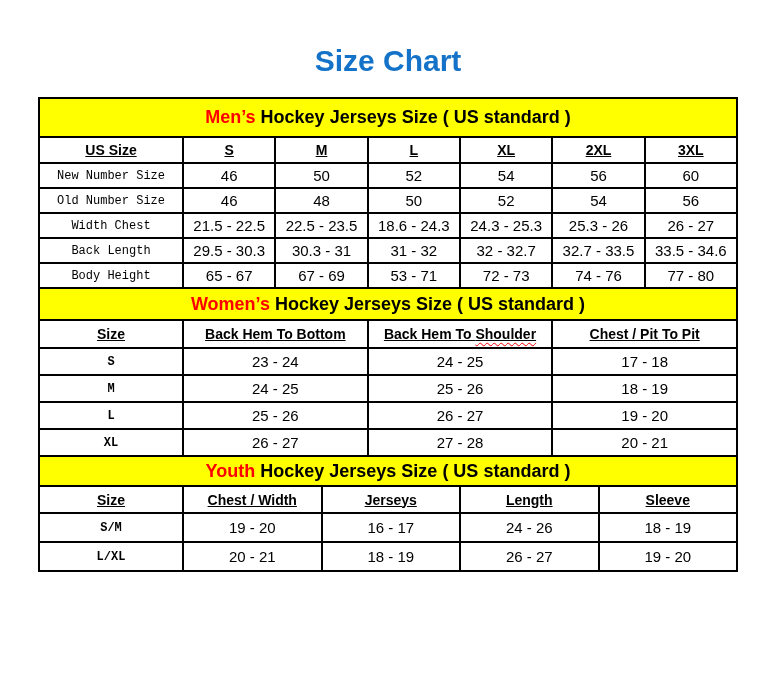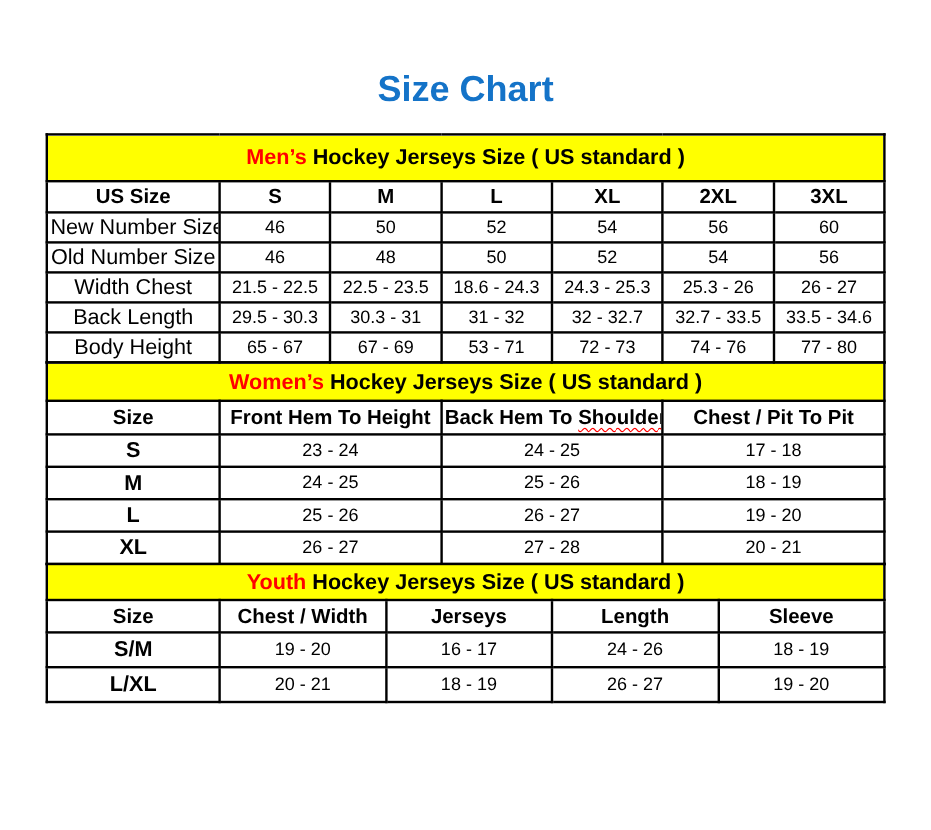--- a/index.html
+++ b/index.html
@@ -7,42 +7,42 @@
     --red:#FF0000;
     --yellow:#FFFF00;
     --border:#000000;
   }
   html,body{margin:0;padding:0;}
   body{
     width:776px;height:692px;background:#ffffff;overflow:hidden;
     font-family:"Liberation Sans", sans-serif;color:#000;
   }
   .page-title{
-    padding-top:58px;text-align:center;
+    padding-top:44px;text-align:center;
     font-size:30px;font-weight:bold;color:var(--blue);
     letter-spacing:0px;
   }
   .tables{margin:19px 0 0 38px;width:700px;}
   table.size-table{
     border-collapse:collapse;table-layout:fixed;width:700px;
   }
   table.size-table + table.size-table{margin-top:-2px;}
   .size-table td,.size-table th{
     border:2px solid var(--border);
     text-align:center;vertical-align:middle;
     padding:0 2px;overflow:hidden;white-space:nowrap;
   }
   .section-head td{
     background:var(--yellow);
     font-weight:bold;font-size:18px;
   }
   .accent{color:var(--red);}
-  .cols th{font-weight:bold;font-size:17px;}
+  .cols th{font-weight:bold;font-size:14px;text-decoration:underline;}
   tbody td{font-size:15px;font-weight:normal;}
-  td.row-label{font-size:18px;}
+  td.row-label{font-size:12px;font-family:Liberation Mono, monospace;}
   .label-bold td.row-label{font-weight:bold;}
   .sp-err{
     text-decoration:underline wavy var(--red);
     text-decoration-thickness:1px;
     text-underline-offset:3px;
   }
   
   .t-mens   .section-head td{height:37px;}
   .t-mens   .cols th{height:24px;}
   .t-mens   tbody td{height:23px;}
@@ -136,21 +136,21 @@
           <col>
           <col>
           <col>
         </colgroup>
         <tbody>
           <tr class="section-head">
             <td colspan="4"><span class="accent">Women’s</span><span> Hockey Jerseys Size ( US standard )</span></td>
           </tr>
           <tr class="cols">
             <th>Size</th>
-            <th>Front Hem To Height</th>
+            <th>Back Hem To Bottom</th>
             <th>Back Hem To <span class="sp-err">Shoulder</span></th>
             <th>Chest / Pit To Pit</th>
           </tr>
           <tr>
             <td class="row-label">S</td>
             <td>23 - 24</td>
             <td>24 - 25</td>
             <td>17 - 18</td>
           </tr>
           <tr>

